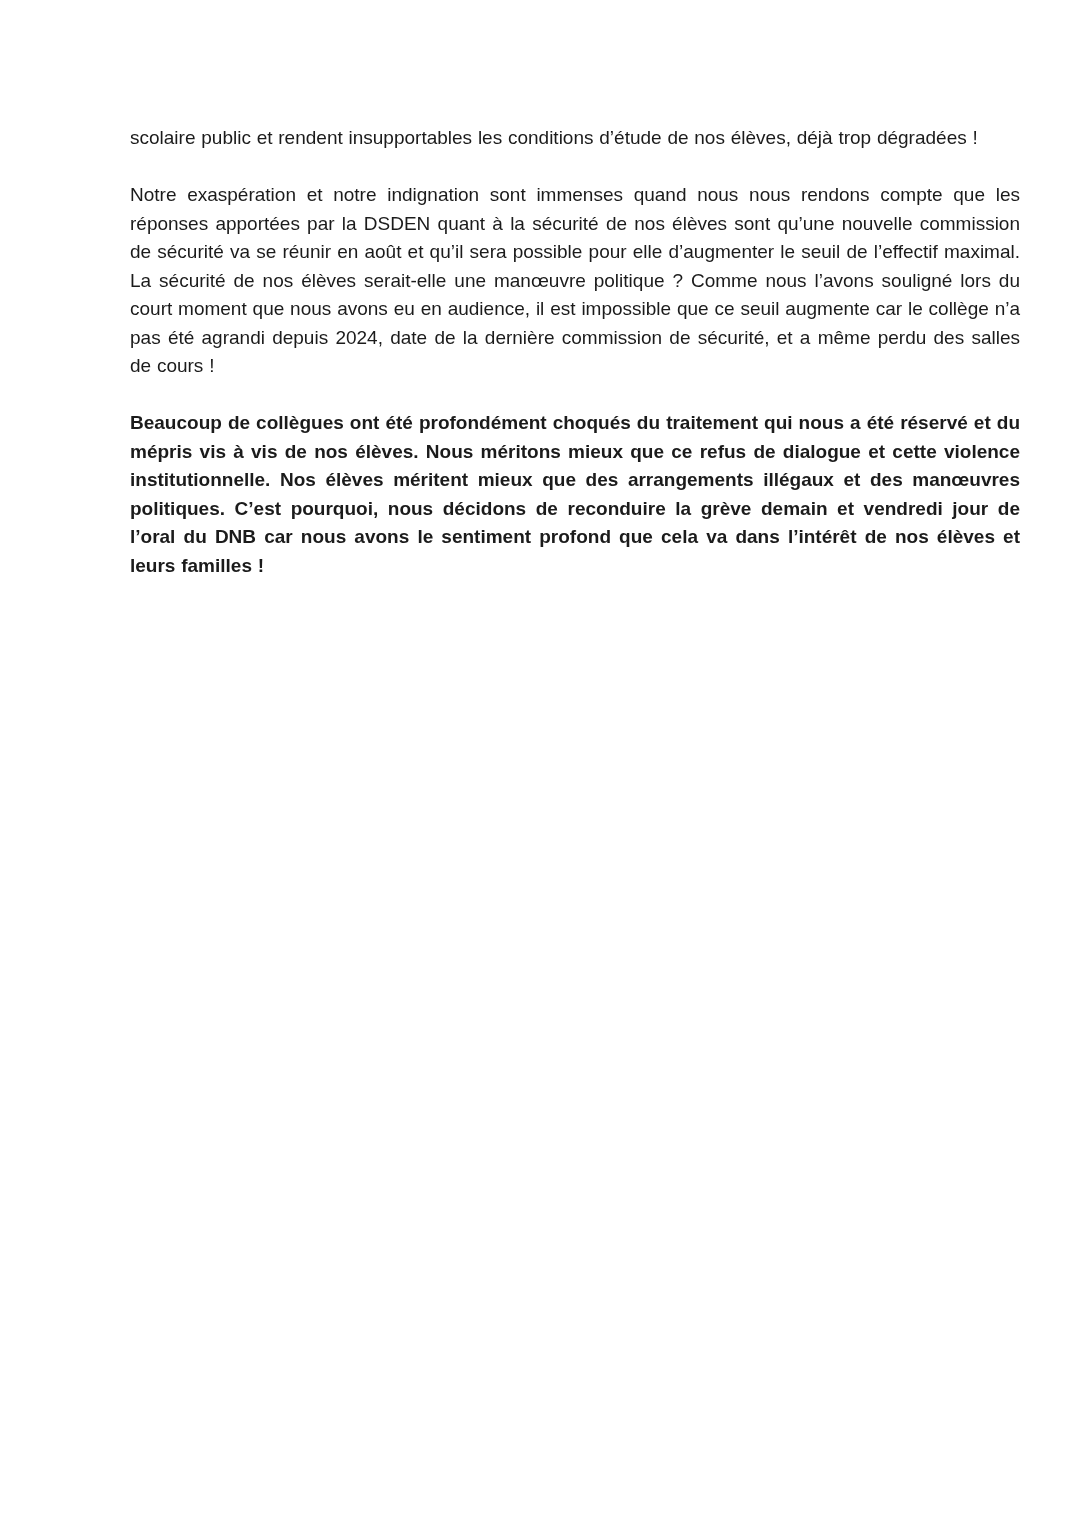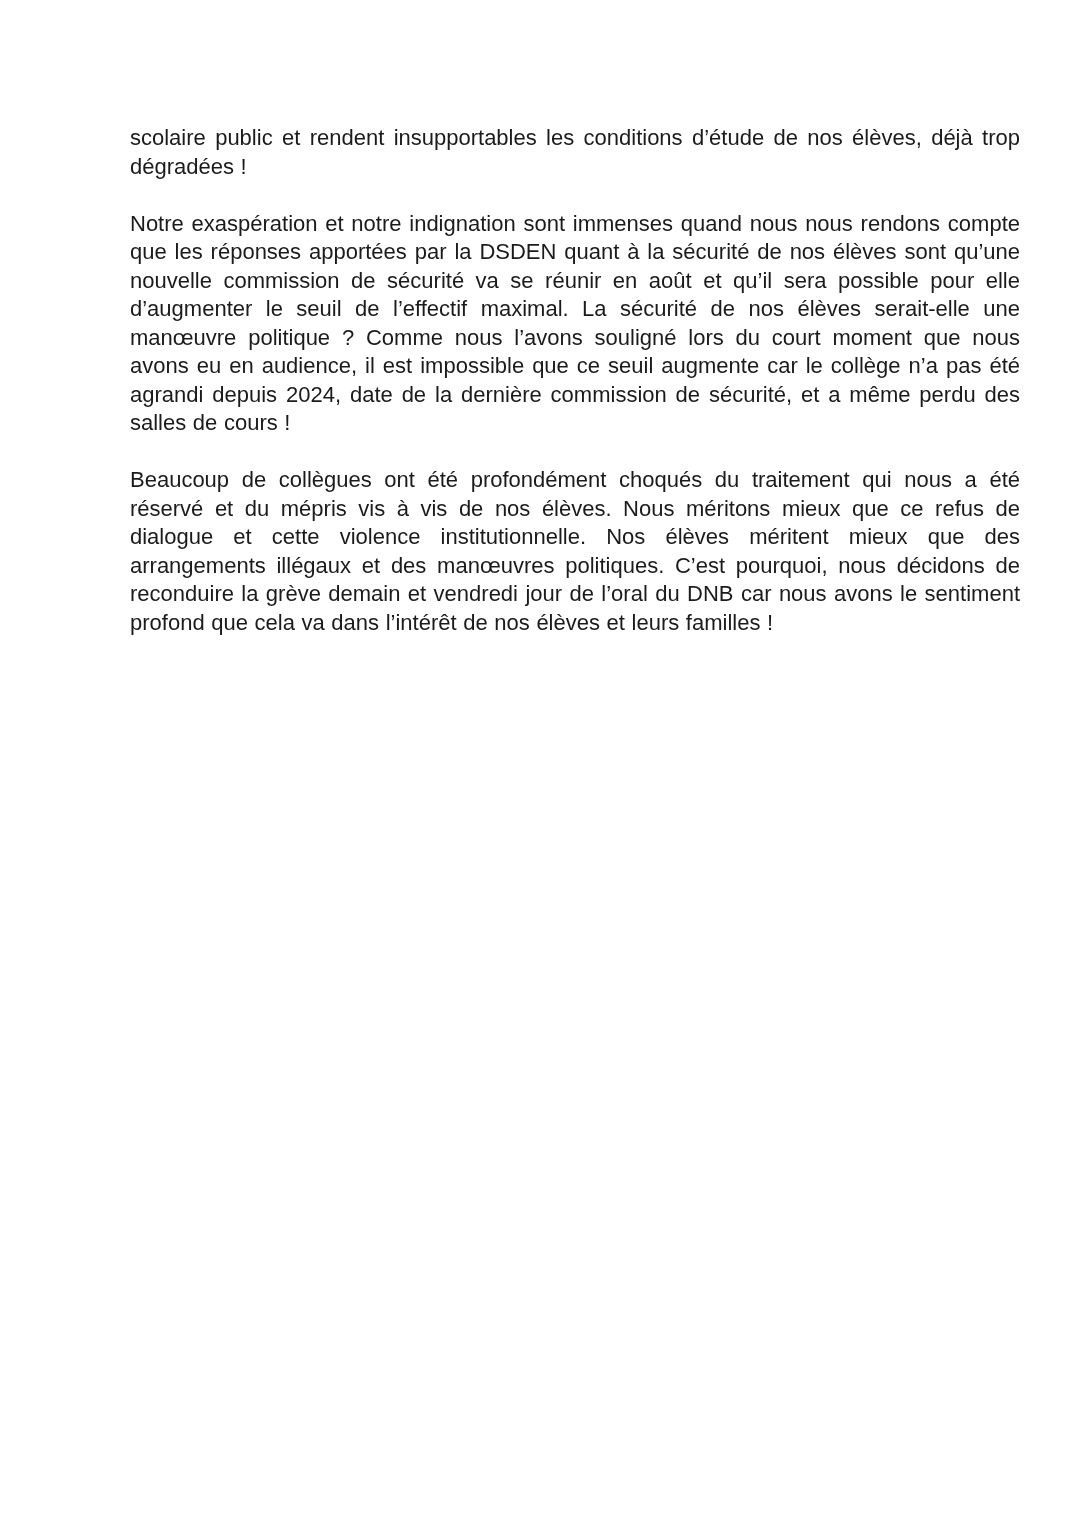--- a/index.html
+++ b/index.html
@@ -13,33 +13,34 @@
     height: 1525px;
     overflow: hidden;
   }
   .page {
     box-sizing: border-box;
     width: 1080px;
     height: 1525px;
     background: #ffffff;
     padding: 124px 60px 0 130px;
     font-family: "Liberation Sans", "DejaVu Sans", sans-serif;
-    font-size: 22px;
+    font-size: 19px;
     line-height: 28.5px;
     color: #1b1b1b;
   }
   .page p {
     margin: 0 0 28.5px 0;
     text-align: justify;
     text-justify: inter-word;
     hyphens: none;
     word-spacing: 0.5px;
   }
   .page p:last-child {
     margin-bottom: 8px;
+    font-weight: bold;
   }
 </style>
 </head>
 <body>
 
 <div class="page">
   <p>scolaire public et rendent insupportables les conditions d’étude de nos élèves, déjà trop dégradées !</p>
   <p>Notre exaspération et notre indignation sont immenses quand nous nous rendons compte que les réponses apportées par la DSDEN quant à la sécurité de nos élèves sont qu’une nouvelle commission de sécurité va se réunir en août et qu’il sera possible pour elle d’augmenter le seuil de l’effectif maximal. La sécurité de nos élèves serait-elle une manœuvre politique ? Comme nous l’avons souligné lors du court moment que nous avons eu en audience, il est impossible que ce seuil augmente car le collège n’a pas été agrandi depuis 2024, date de la dernière commission de sécurité, et a même perdu des salles de cours !</p>
   <p>Beaucoup de collègues ont été profondément choqués du traitement qui nous a été réservé et du mépris vis à vis de nos élèves. Nous méritons mieux que ce refus de dialogue et cette violence institutionnelle. Nos élèves méritent mieux que des arrangements illégaux et des manœuvres politiques. C’est pourquoi, nous décidons de reconduire la grève demain et vendredi jour de l’oral du DNB car nous avons le sentiment profond que cela va dans l’intérêt de nos élèves et leurs familles !</p>
 </div>

